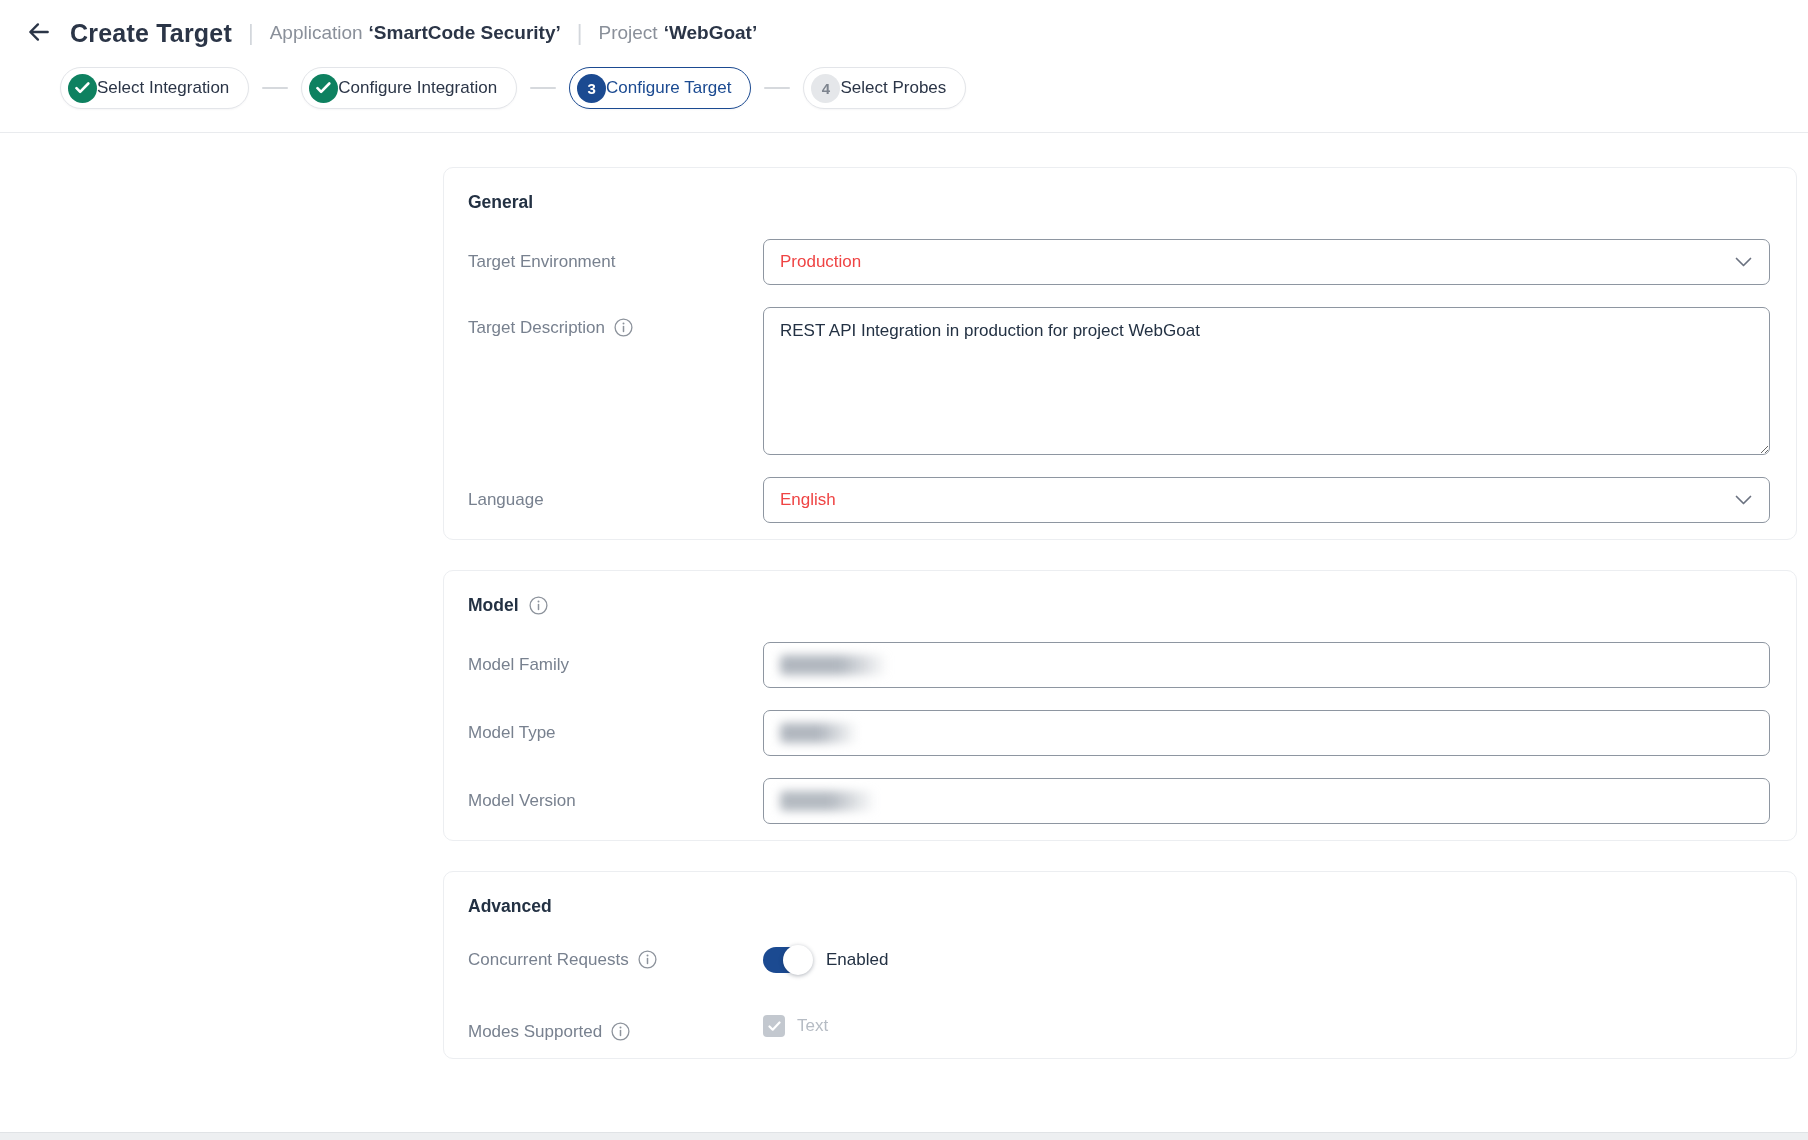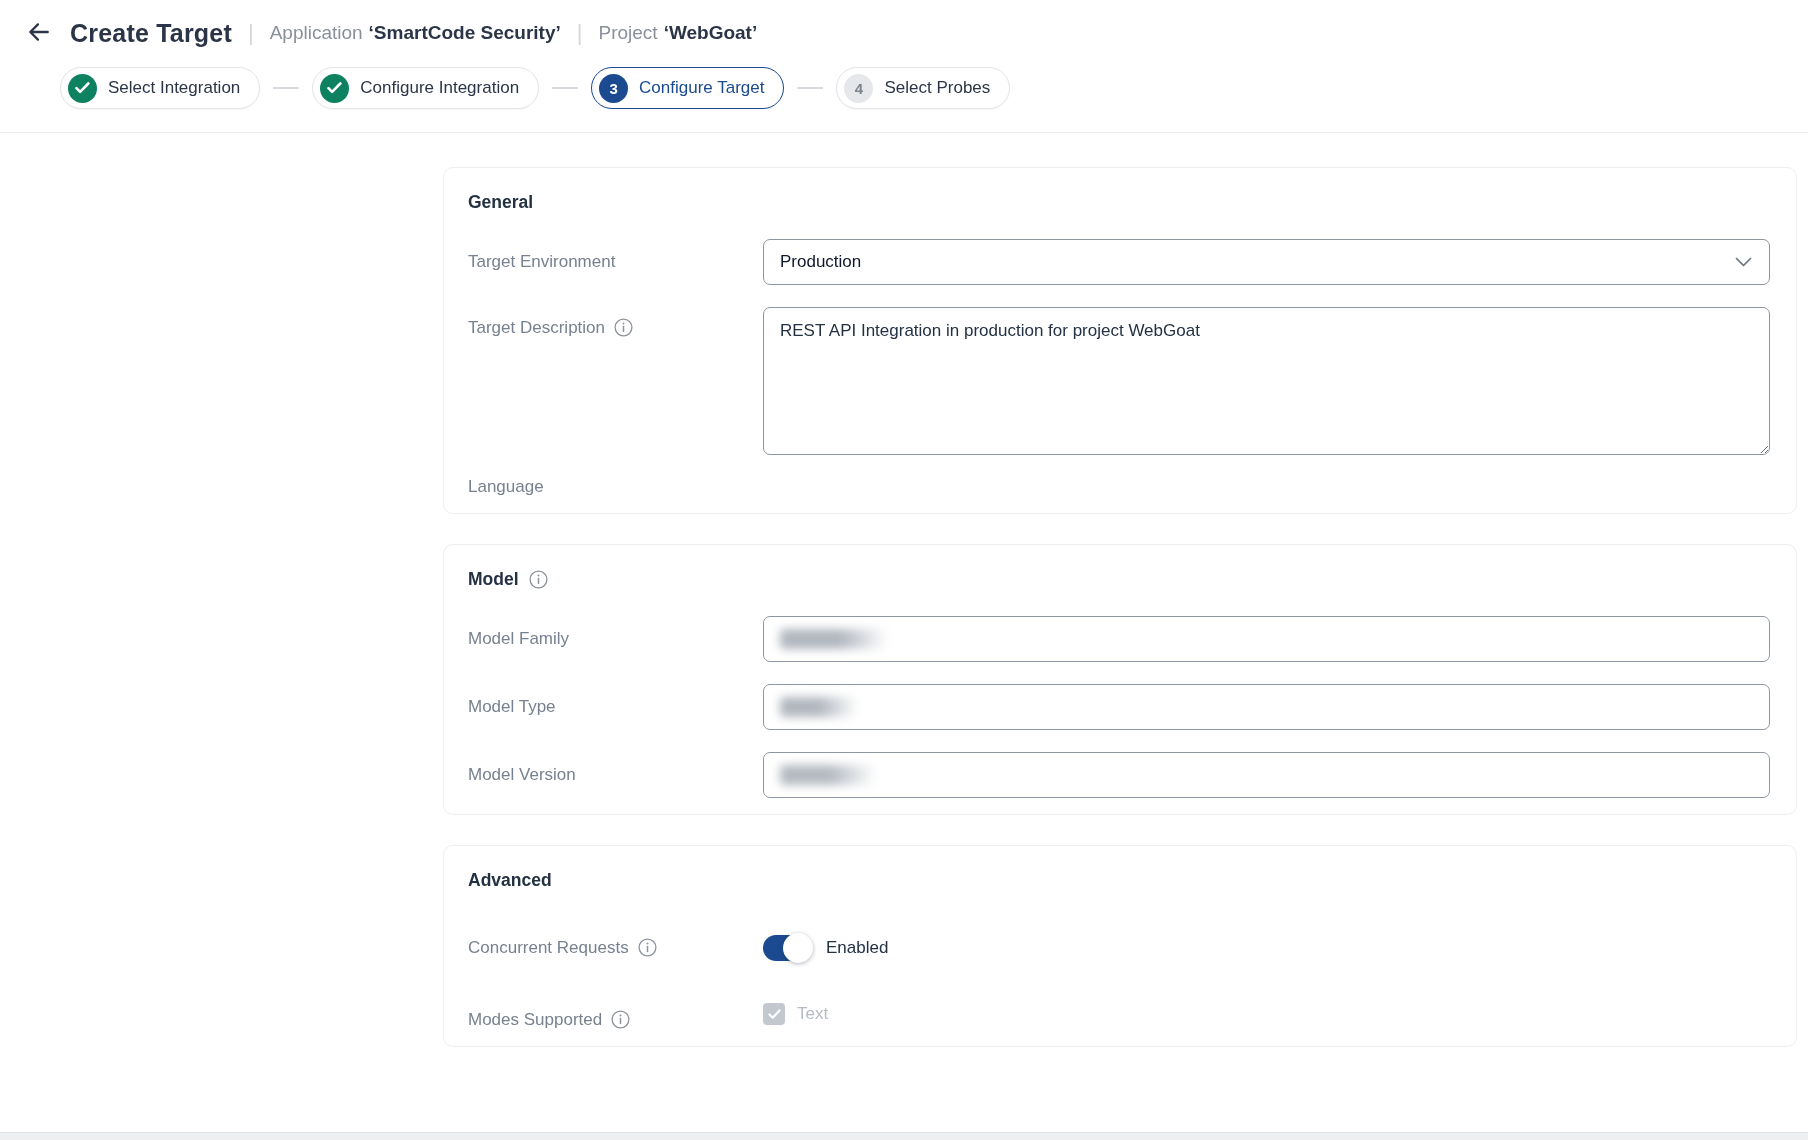--- a/index.html
+++ b/index.html
@@ -16,21 +16,21 @@
   
   .header{height:133px;border-bottom:1px solid #e9ebee;}
   .header-top{display:flex;align-items:center;padding:16px 0 0 22px;}
   .back-btn{background:none;border:none;cursor:pointer;width:34px;height:34px;
     display:flex;align-items:center;justify-content:center;margin-right:14px;}
   .page-title{font-size:25px;font-weight:700;color:var(--ink);letter-spacing:.2px;}
   .divider{color:#d3d7dc;font-size:22px;font-weight:300;margin:0 16px;}
   .crumb{font-size:19px;color:#8a909a;}
   .crumb .crumb-value{color:var(--ink);font-weight:700;margin-left:6px;}
   .stepper{display:flex;align-items:center;margin:17px 0 0 60px;}
-  .pill{display:flex;align-items:center;gap:11px;height:42px;border:1px solid #e3e5e9;
+  .pill{display:flex;align-items:center;height:42px;border:1px solid #e3e5e9;
     border-radius:21px;padding:0 19px 0 7px;font-size:17px;color:var(--ink);
     background:#fff;box-shadow:0 1px 2px rgba(20,30,50,.04);cursor:pointer;}
   .pill.active{border:1.6px solid var(--accent);color:var(--accent);}
   .circle{width:29px;height:29px;border-radius:50%;flex:0 0 29px;
     display:flex;align-items:center;justify-content:center;font-size:15px;font-weight:700;}
   .circle.complete{background:var(--success);}
   .circle.active{background:var(--accent);color:#fff;}
   .circle.upcoming{background:#e5e7ea;color:#7d848e;}
   .connector{width:26px;height:2px;background:#d6d9dd;border-radius:1px;margin:0 13px;}
   
@@ -42,21 +42,21 @@
   .row{display:flex;align-items:center;margin-top:22px;}
   .row:first-of-type{margin-top:0;}
   .row.top{align-items:flex-start;}
   .row.top .label-col{padding-top:11px;}
   .label-col{width:295px;flex:0 0 295px;font-size:17px;color:var(--label);
     display:flex;align-items:flex-start;gap:9px;}
   .field-col{flex:1;}
   .info{width:19px;height:19px;flex:0 0 19px;display:inline-flex;cursor:pointer;}
   .info svg{display:block;}
   .input{height:46px;width:100%;border:1px solid var(--input-border);border-radius:7px;
-    display:flex;align-items:center;padding:0 16px;font-size:17px;color:#0f172a;
+    display:flex;align-items:center;padding:0 16px;font-size:17px;color:#ef4444;
     position:relative;background:#fff;cursor:pointer;}
   .input .chev{position:absolute;right:17px;top:50%;transform:translateY(-50%);display:flex;}
   .textarea{width:100%;height:148px;border:1px solid var(--input-border);border-radius:7px;
     padding:11px 16px;font-size:17px;color:#233143;resize:both;background:#fff;
     font-family:"Liberation Sans",sans-serif;line-height:1.4;outline:none;display:block;}
   .blur-pill{height:20px;border-radius:4px;filter:blur(5px);}
   .blur-family{width:108px;background:linear-gradient(90deg,#b1b7bf 55%,rgba(255,255,255,0));}
   .blur-type{width:78px;background:linear-gradient(90deg,#b1b7bf 50%,rgba(255,255,255,0));}
   .blur-version{width:96px;background:linear-gradient(90deg,#b4bac1 52%,rgba(255,255,255,0));}
   .num-stepper{position:absolute;right:20px;top:50%;transform:translateY(-50%);
@@ -162,20 +162,30 @@
       </div>
       <div class="field-col">
         <textarea class="textarea" spellcheck="false" style="">REST API Integration in production for project WebGoat</textarea>
       </div>
     </div>
 
     <div class="row">
       <div class="label-col">
         <span>Language</span>
       </div>
+      <div class="field-col">
+        <div class="input">
+          <span>English</span>
+          <span class="chev">
+            <svg width="17" height="10" viewBox="0 0 17 10" fill="none">
+              <path d="M1.5 1.5l7 7 7-7" stroke="#6b7280" stroke-width="1.7" stroke-linecap="round" stroke-linejoin="round"></path>
+            </svg>
+          </span>
+        </div>
+      </div>
     </div>
   </section>
 
   <section class="card">
     <div class="card-title">
       <span>Model</span>
       <span class="info">
         <svg width="19" height="19" viewBox="0 0 19 19" fill="none">
           <circle cx="9.5" cy="9.5" r="8.4" stroke="#8d939c" stroke-width="1.3"></circle>
           <circle cx="9.5" cy="5.6" r="1" fill="#8d939c"></circle>
@@ -217,21 +227,21 @@
       </div>
     </div>
   </section>
 
   <section class="card">
     <div class="card-title">
       <span>Advanced</span>
     </div>
 
 
-    <div class="row" style="margin-top:44px;">
+    <div class="row" style="margin-top:30px;">
       <div class="label-col">
         <span>Concurrent Requests</span>
         <span class="info">
           <svg width="19" height="19" viewBox="0 0 19 19" fill="none">
             <circle cx="9.5" cy="9.5" r="8.4" stroke="#8d939c" stroke-width="1.3"></circle>
             <circle cx="9.5" cy="5.6" r="1" fill="#8d939c"></circle>
             <path d="M9.5 8.4v5.2" stroke="#8d939c" stroke-width="1.5" stroke-linecap="round"></path>
           </svg>
         </span>
       </div>

